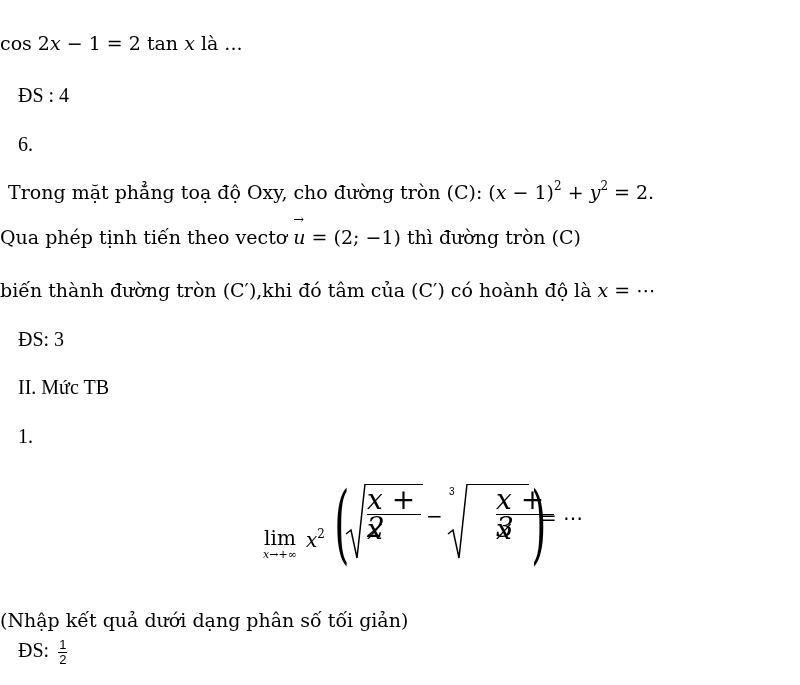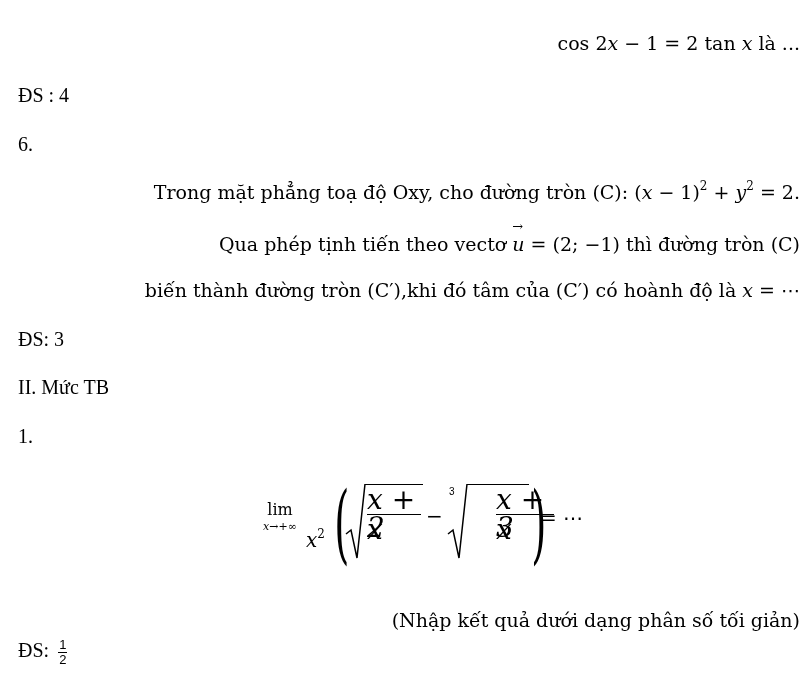--- a/index.html
+++ b/index.html
@@ -1,35 +1,35 @@
 <!DOCTYPE html>
 <html><head>
   <meta charset="utf-8">
   <style>
     html, body { margin: 0; padding: 0; background: #ffffff; }
     body {
       width: 800px; height: 685px; position: relative; overflow: hidden;
       color: #000; font-family: "Liberation Serif", serif;
     }
     .abs { position: absolute; white-space: nowrap; }
-    .center { left: 0; right: 0; text-align: right; }
+    .center { left: 0; right: 0; text-align: left; }
     .tnr { font-family: "Liberation Serif", serif; font-size: 20px; }
     .cambria { font-family: "DejaVu Serif", serif; font-size: 19px; }
     .math { font-family: "DejaVu Serif", serif; }
     .it { font-style: italic; }
     sup { font-size: 12px; vertical-align: 9px; line-height: 0; }
     .vec { position: relative; display: inline-block; font-style: italic; }
     .vec::before {
       content: "\2192"; position: absolute; left: 0; top: -14px; font-size: 13px; font-style: normal;
     }
 
     
     .limit-wrap { position: absolute; left: 250px; top: 470px; height: 100px; width: 350px; }
     .lim { position: absolute; left: 0; top: 30px; text-align: center; width: 60px; }
-    .lim-word { font-size: 16px; display: block; line-height: 20px; }
+    .lim-word { font-size: 20px; display: block; line-height: 20px; margin-top: 28px; }
     .lim-sub { font-size: 11px; font-style: italic; display: block; line-height: 14px; }
     .x2 { position: absolute; left: 56px; top: 30px; font-size: 20px; font-style: italic; margin-top: 28px; }
     .x2 sup { font-style: normal; }
     .big-paren { position: absolute; top: 10px; font-size: 86px; line-height: 86px; font-weight: 100; transform: scaleX(0.45); }
     .sqrt-sign { position: absolute; }
     .frac { position: absolute; text-align: left; font-size: 28px; }
     .frac .num { display: block; height: 28px; line-height: 28px; }
     .frac .bar { display: block; border-top: 1.5px solid #000; }
     .frac .den { display: block; height: 28px; line-height: 30px; font-style: italic; }
     .overline { position: absolute; border-top: 1.5px solid #000; }
@@ -45,21 +45,21 @@
 </div>
 
 <div class="abs tnr" style="left:18px; top:84px;">ĐS : 4</div>
 
 <div class="abs tnr" style="left:18px; top:133px;">6.</div>
 
 <div class="abs center cambria" style="top:181px;margin-left:8px;">
   <span>Trong mặt phẳng toạ độ Oxy, cho đường tròn (C): </span><span class="math">(</span><span class="math it">x</span><span class="math"> − 1)</span><sup>2</sup><span class="math"> + </span><span class="math it">y</span><sup>2</sup><span class="math"> = 2.</span>
 </div>
 
-<div class="abs center cambria" style="top:233px;">
+<div class="abs center cambria" style="top:226px;">
   <span>Qua phép tịnh tiến theo vectơ </span><span class="vec math">u</span><span class="math"> = (2; −1) thì đường tròn (C)</span>
 </div>
 
 <div class="abs center cambria" style="top:279px;">
   <span>biến thành đường tròn (C′),khi đó tâm của (C′) có hoành độ là </span><span class="math it">x</span><span class="math"> = ⋯</span>
 </div>
 
 <div class="abs tnr" style="left:18px; top:328px;">ĐS: 3</div>
 
 <div class="abs tnr" style="left:18px; top:376px;">II. Mức TB</div>

